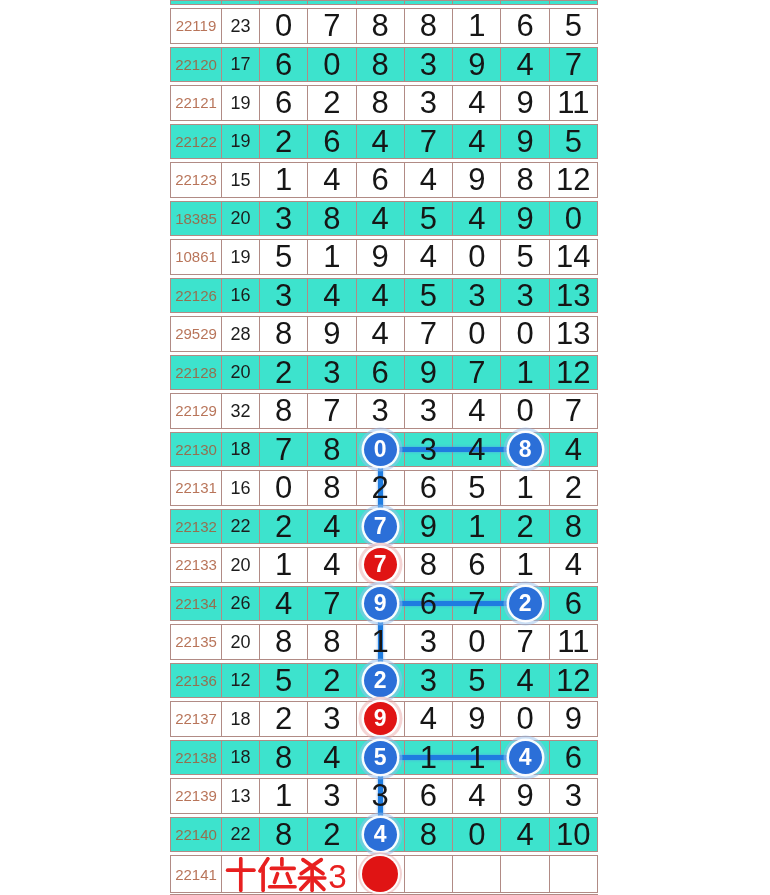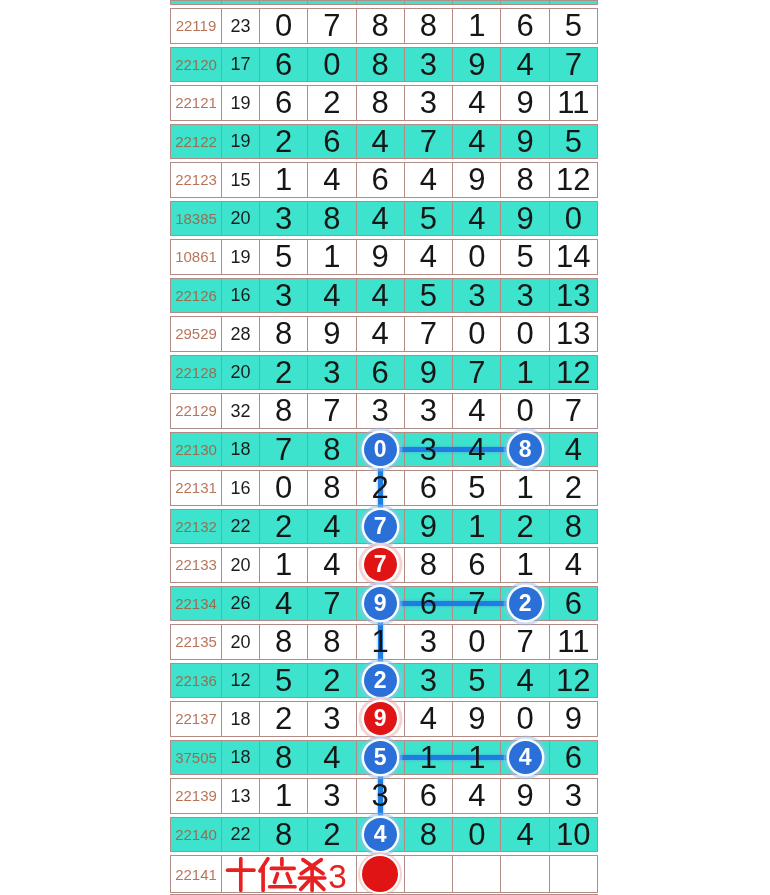--- a/index.html
+++ b/index.html
@@ -610,21 +610,21 @@
           </div>
           <div class="cell num">
             <span class="txt">0</span>
           </div>
           <div class="cell num">
             <span class="txt">9</span>
           </div>
         </div>
         <div class="row teal">
           <div class="cell period">
-            <span class="txt">37505</span>
+            <span class="txt">22138</span>
           </div>
           <div class="cell sum">
             <span class="txt">18</span>
           </div>
           <div class="cell num">
             <span class="txt">8</span>
           </div>
           <div class="cell num">
             <span class="txt">4</span>
           </div>

